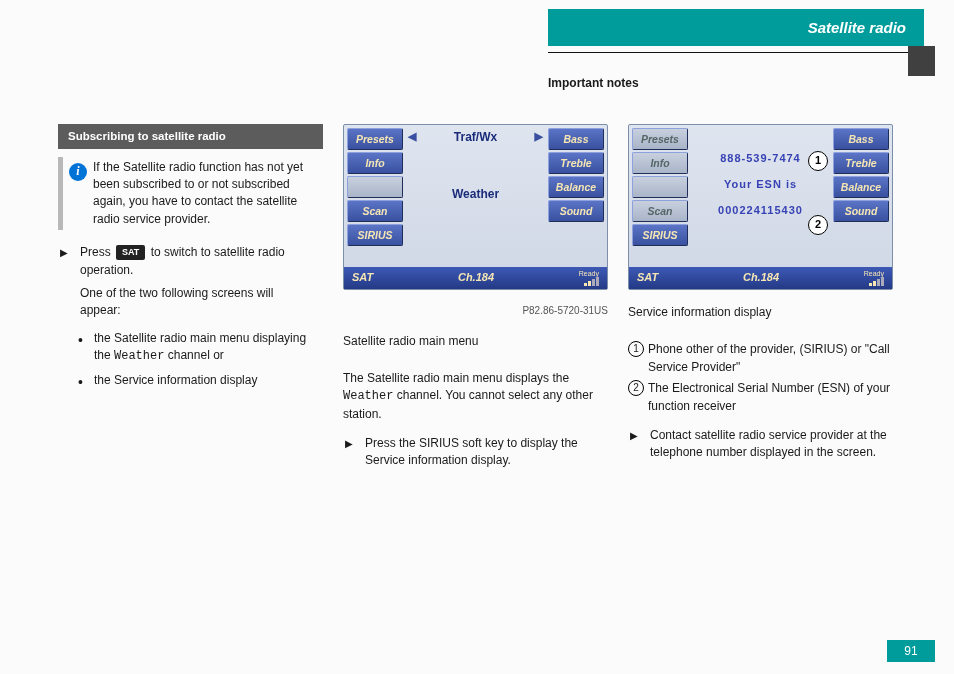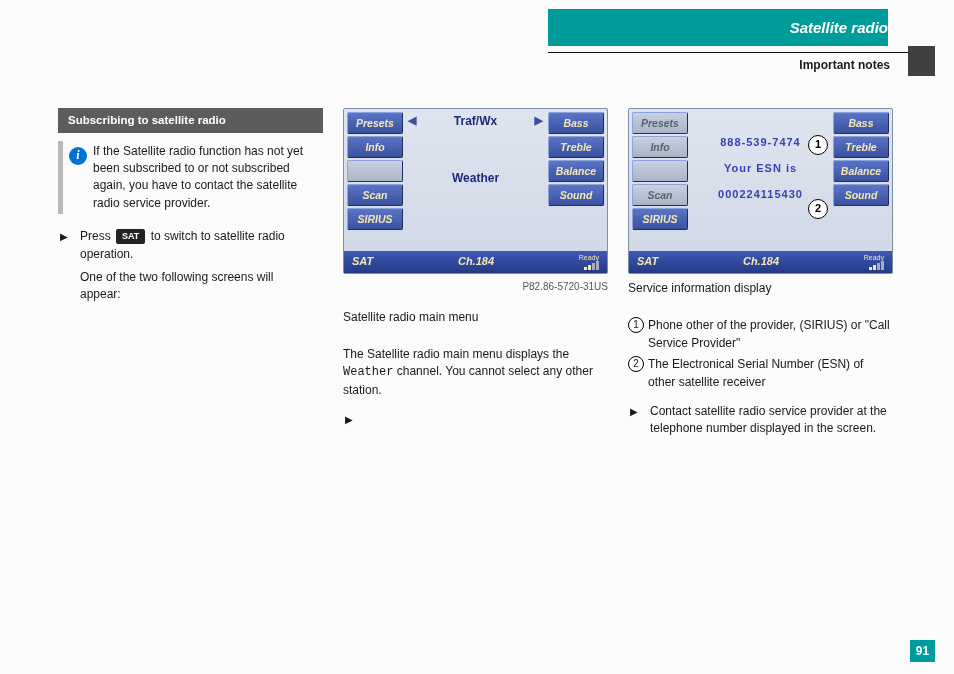--- a/index.html
+++ b/index.html
@@ -6,38 +6,38 @@
   body{
     width:954px;height:674px;
     background:#fbfbfb;
     font-family:Helvetica,Arial,sans-serif;
     color:#1a1a1a;
     position:relative;
     overflow:hidden;
   }
   
   .header-band{
-    position:absolute;top:9px;left:548px;width:340px;height:37px;
+    position:absolute;top:9px;left:548px;width:376px;height:37px;
     background:#009c9c;color:#fff;font-weight:bold;font-style:italic;
     font-size:15px;display:flex;align-items:center;justify-content:flex-end;
-    box-sizing:border-box;
+    padding-right:18px;box-sizing:border-box;
   }
   .side-tab{
     position:absolute;top:46px;left:908px;width:27px;height:30px;background:#404040;
   }
   .subtitle-line{
     position:absolute;top:52px;left:548px;width:360px;
     border-top:1px solid #111;
   }
   .subtitle{
-    position:absolute;top:58px;left:548px;width:360px;
-    text-align:right;font-weight:bold;font-size:12px;padding-right:18px;box-sizing:border-box;
-  }
-  
-  .col{position:absolute;top:108px;width:265px;font-size:12px;line-height:1.45}
+    position:absolute;top:76px;left:548px;width:360px;
+    font-weight:bold;font-size:12px;padding-right:18px;box-sizing:border-box;
+  }
+  
+  .col{position:absolute;top:124px;width:265px;font-size:12px;line-height:1.45}
   .c1{left:58px}
   .c2{left:343px}
   .c3{left:628px}
 
   .section-bar{
     background:#5c5c5c;color:#fff;font-weight:bold;font-size:11.5px;
     padding:4px 10px;margin:0 0 8px 0;
   }
   .infobox{display:flex;border-left:5px solid #b8b8b8;padding:2px 0 2px 6px;margin-bottom:14px}
   .info-icon{
@@ -62,21 +62,21 @@
     display:inline-flex;width:14px;height:14px;border:1px solid #000;border-radius:50%;
     align-items:center;justify-content:center;font-size:10px;margin-right:4px;flex:0 0 14px;
   }
   .leg-row{display:flex;margin:0 0 4px 0;padding-left:0}
   .leg-row span.txt{flex:1}
 
   
   .device{
     position:relative;height:164px;border:1px solid #7d8ea8;border-radius:2px;
     background:linear-gradient(#dfe5ef,#cfd7e5);
-    font-size:11px;font-weight:bold;color:#1a2b7a;margin-bottom:6px;
+    font-size:11px;font-weight:bold;color:#1a2b7a;margin-bottom:14px;
   }
   .dbtn{
     position:absolute;width:54px;height:20px;line-height:20px;text-align:center;
     font-weight:bold;font-size:10.5px;font-style:italic;
     background:linear-gradient(#5b74c6,#39519f);
     border:1px solid #1e2d5a;border-top-color:#8da1de;border-left-color:#8da1de;
     color:#f5e6b4;border-radius:2px;
   }
   .dbtn.off{background:linear-gradient(#c8d0de,#a9b4c9);color:#566}
   .lbl-left{left:3px}
@@ -106,22 +106,22 @@
   .imgref{text-align:right;font-size:10px;color:#555;margin-bottom:14px}
 
   .num-badge{
     position:absolute;width:18px;height:18px;border:1.5px solid #000;border-radius:50%;
     background:#fff;display:flex;align-items:center;justify-content:center;
     font-size:11px;font-weight:bold;color:#000;font-style:normal;
   }
 
   
   .pgnum{
-    position:absolute;right:19px;bottom:12px;width:25px;height:22px;
-    background:#009c9c;color:#fff;font-weight:bold;font-size:12px;
+    position:absolute;right:19px;bottom:12px;width:48px;height:22px;
+    background:#009c9c;color:#fff;font-weight:normal;font-size:12px;
     display:flex;align-items:center;justify-content:center;
   }
 </style>
 </head>
 <body>
 
 <div class="header-band">
   <span>Satellite radio</span>
 </div>
 <div class="side-tab"></div>
@@ -134,20 +134,26 @@
   <div class="infobox">
     <div class="info-icon">i</div>
     <p>If the Satellite radio function has not yet been subscribed to or not subscribed again, you have to contact the satellite radio service provider.</p>
   </div>
 
   <p class="step">
     <span class="tri">▶</span>
     <span>Press </span><span class="sat-key">SAT</span><span> to switch to satellite radio operation.</span>
   </p>
   <p class="indent">One of the two following screens will appear:</p>
+  <ul class="bul">
+    <li>
+      <span>the Satellite radio main menu displaying the </span><span class="mono">Weather</span><span> channel or</span>
+    </li>
+    <li>the Service information display</li>
+  </ul>
 </div>
 
 <div class="col c2">
 
   <div class="device">
     <div class="dbtn lbl-left" style="top:3px">Presets</div>
     <div class="dbtn lbl-left" style="top:27px">Info</div>
     <div class="dbtn off lbl-left" style="top:51px"></div>
     <div class="dbtn lbl-left" style="top:75px">Scan</div>
     <div class="dbtn lbl-left" style="top:99px">SIRIUS</div>
@@ -178,20 +184,21 @@
     </div>
   </div>
   <div class="imgref">P82.86-5720-31US</div>
 
   <p class="bold-small">Satellite radio main menu</p>
   <p style="margin:0 0 12px 0">
     <span>The Satellite radio main menu displays the </span><span class="mono">Weather</span><span> channel. You cannot select any other station.</span>
   </p>
   <p class="step">
     <span class="tri">▶</span>
+    <span>Press the SIRIUS soft key to display the Service information display.</span>
   </p>
 </div>
 
 <div class="col c3">
 
   <div class="device">
     <div class="dbtn off lbl-left" style="top:3px">Presets</div>
     <div class="dbtn off lbl-left" style="top:27px">Info</div>
     <div class="dbtn off lbl-left" style="top:51px"></div>
     <div class="dbtn off lbl-left" style="top:75px">Scan</div>
@@ -224,21 +231,21 @@
   </div>
 
   <p class="bold-small">Service information display</p>
 
   <div class="leg-row">
     <span class="circled">1</span>
     <span class="txt">Phone other of the provider, (SIRIUS) or "Call Service Provider"</span>
   </div>
   <div class="leg-row" style="margin-bottom:12px">
     <span class="circled">2</span>
-    <span class="txt">The Electronical Serial Number (ESN) of other satellite receiver</span>
+    <span class="txt">The Electronical Serial Number (ESN) of your function receiver</span>
   </div>
 
   <p class="step">
     <span class="tri">▶</span>
     <span>Contact satellite radio service provider at the telephone number displayed in the screen.</span>
   </p>
 </div>
 
 <div class="pgnum">91</div>
 

